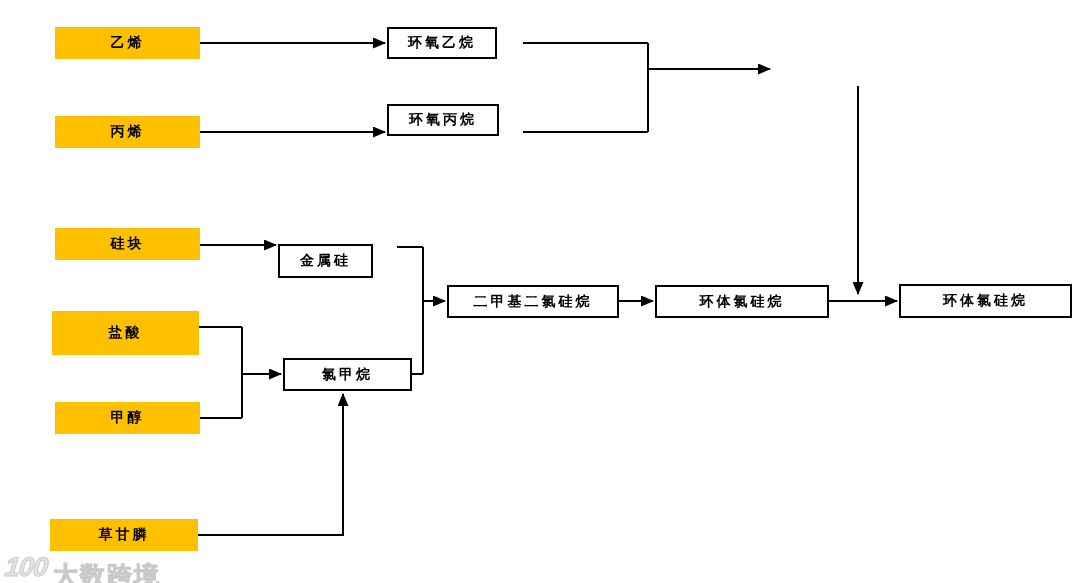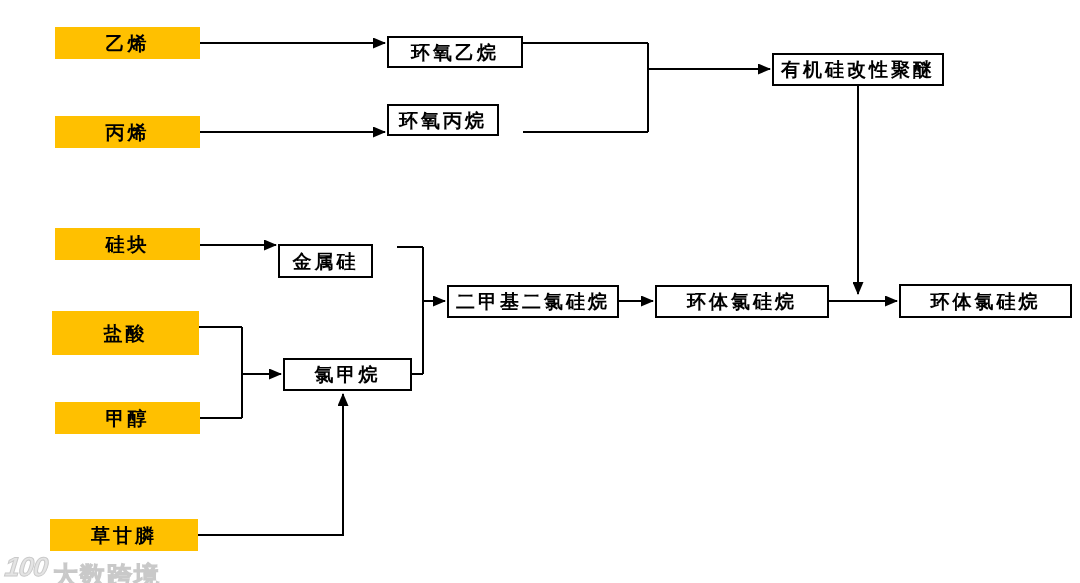--- a/index.html
+++ b/index.html
@@ -3,21 +3,21 @@
 <meta charset="utf-8">
 <style>
   html,body{margin:0;padding:0;background:#fff;}
   .stage{
     position:relative;width:1080px;height:583px;background:#fff;overflow:hidden;
     font-family:"Liberation Serif","DejaVu Serif",serif;
   }
   .connectors{position:absolute;left:0;top:0;width:1080px;height:583px;}
   .node{
     position:absolute;display:flex;align-items:center;justify-content:center;
-    font-weight:bold;font-size:19px;letter-spacing:3px;color:#000;line-height:1;
+    font-weight:bold;font-size:14px;letter-spacing:3px;color:#000;line-height:1;
     box-sizing:border-box;white-space:nowrap;
   }
   .node.source{background:var(--feedstock,#FFC000);border:none;}
   .node.process{background:#fff;border:2px solid var(--line,#000);}
   .watermark{
     position:absolute;left:5px;top:543px;display:flex;align-items:center;gap:6px;
     color:var(--wm,#d2d2d2);font-family:"Liberation Sans","DejaVu Sans",sans-serif;
     font-weight:bold;user-select:none;
   }
   .wm-logo{
@@ -73,23 +73,22 @@
     </g>
   </svg>
 
   <div class="node source" style="left:55px;top:27px;width:145px;height:32px">乙烯</div>
   <div class="node source" style="left:55px;top:116px;width:145px;height:32px">丙烯</div>
   <div class="node source" style="left:55px;top:228px;width:145px;height:32px">硅块</div>
   <div class="node source" style="left:52px;top:311px;width:147px;height:44px">盐酸</div>
   <div class="node source" style="left:55px;top:402px;width:145px;height:32px">甲醇</div>
   <div class="node source" style="left:50px;top:519px;width:148px;height:32px">草甘膦</div>
 
-  <div class="node process" style="left:387px;top:36px;width:136px;height:32px">环氧乙烷</div>
+  <div class="node process" style="left:387px;top:27px;width:110px;height:32px">环氧乙烷</div>
   <div class="node process" style="left:387px;top:104px;width:112px;height:32px">环氧丙烷</div>
-  <div class="node process" style="left:772px;top:53px;width:172px;height:33px">有机硅改性聚醚</div>
   <div class="node process" style="left:278px;top:244px;width:95px;height:34px">金属硅</div>
   <div class="node process" style="left:283px;top:358px;width:129px;height:33px">氯甲烷</div>
   <div class="node process" style="left:447px;top:285px;width:172px;height:33px">二甲基二氯硅烷</div>
   <div class="node process" style="left:655px;top:285px;width:174px;height:33px">环体氯硅烷</div>
   <div class="node process" style="left:899px;top:284px;width:173px;height:34px">环体氯硅烷</div>
 
   <div class="watermark">
     <span class="wm-logo">100</span>
     <span class="wm-text">大数跨境</span>
   </div>

